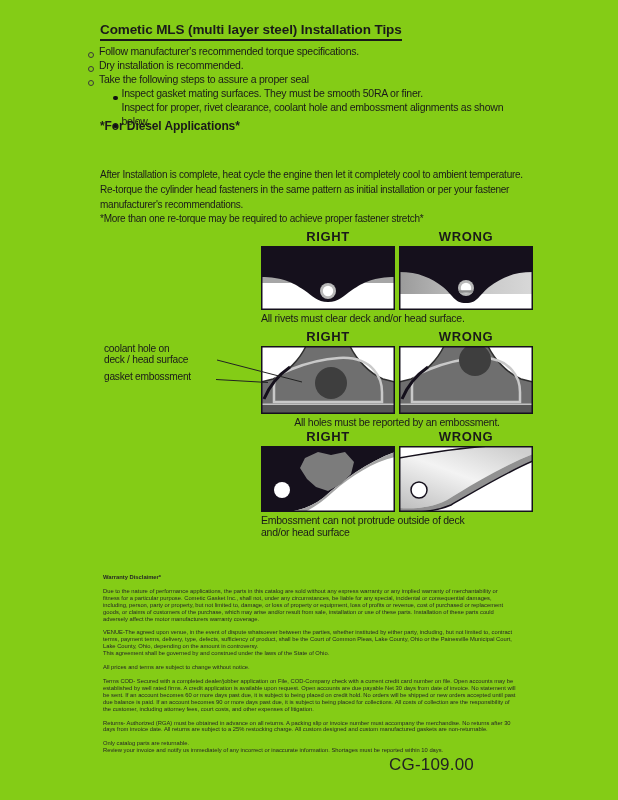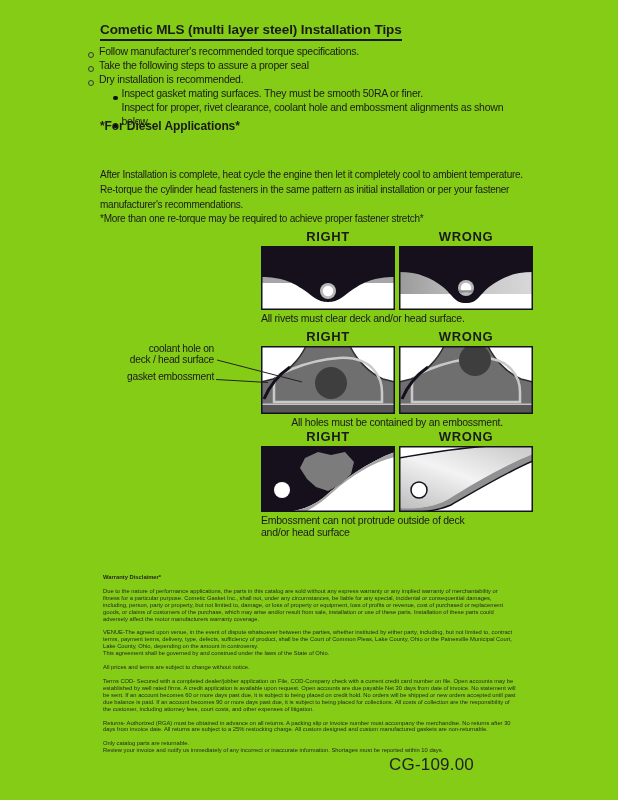--- a/index.html
+++ b/index.html
@@ -14,21 +14,21 @@
   .m-o{flex:0 0 auto;width:4px;height:4px;border:1px solid #3a3a3a;border-radius:50%;margin:4px 5px 0 0;}
   .m-f{flex:0 0 auto;width:4.5px;height:4.5px;background:#111;border-radius:50%;margin:4px 4px 0 0;}
   .h2{left:100px;top:119px;font-size:12px;font-weight:bold;letter-spacing:-0.1px;}
   .para{left:100px;width:436px;font-size:10px;line-height:15px;letter-spacing:-0.25px;white-space:pre-line;}
   .figrow{width:272px;left:234px;padding-left:27px;}
   .lblrow{display:flex;gap:4px;margin-bottom:2px;}
   .lbl{width:134px;text-align:center;font-size:13px;font-weight:bold;letter-spacing:0.6px;line-height:14px;}
   .boxrow{display:flex;gap:4px;}
   .cap{margin-top:3px;font-size:10.5px;font-weight:normal;letter-spacing:-0.25px;line-height:11.5px;white-space:pre-line;}
   .cap.center{text-align:center;width:272px;}
-  .callouts{left:104px;top:343px;width:110px;text-align:right;font-size:10.2px;line-height:11px;letter-spacing:-0.25px;}
+  .callouts{left:104px;top:343px;width:110px;font-size:10.2px;line-height:11px;letter-spacing:-0.25px;}
   .callouts .co2{margin-top:6px;}
   .warranty{left:103px;top:574px;width:413px;font-size:5.8px;line-height:6.9px;color:#262626;letter-spacing:0;}
   .warranty .whead{font-weight:bold;margin:0 0 7px 0;}
   .warranty p{margin:0 0 7px 0;white-space:pre-line;}
   .pagenum{left:389px;top:755px;font-size:17px;letter-spacing:0.2px;color:#222;}
   svg{display:block;}
 </style>
 </head>
 <body>
 
@@ -36,25 +36,25 @@
 
   <div class="abs title">Cometic MLS (multi layer steel) Installation Tips</div>
 
   <div class="abs tips">
     <div class="tip">
         <span class="m-o"></span>
         <span>Follow manufacturer's recommended torque specifications.</span>
       </div>
     <div class="tip">
         <span class="m-o"></span>
-        <span>Take the following steps to assure a proper seal</span>
+        <span>Dry installation is recommended.</span>
       </div>
     <div class="tip">
         <span class="m-o"></span>
-        <span>Dry installation is recommended.</span>
+        <span>Take the following steps to assure a proper seal</span>
       </div>
     <div class="tip sub">
         <span class="m-f"></span>
         <span>Inspect gasket mating surfaces.  They must be smooth 50RA or finer.</span>
       </div>
     <div class="tip sub">
         <span class="m-f"></span>
         <span>Inspect for proper, rivet clearance, coolant hole and embossment alignments as shown below.</span>
       </div>
   </div>
@@ -120,21 +120,21 @@
         <path d="M0,0 H45 C39,13 26,27 12,33 L0,36 Z" fill="#ffffff" stroke="#2e2e2e" stroke-width="1.5"></path>
         <path d="M134,0 H89 C95,13 108,27 122,33 L134,36 Z" fill="#ffffff" stroke="#2e2e2e" stroke-width="1.5"></path>
         <path d="M13,56 V40 C13,31 20,27 31,23 C46,17 63,13 78,12 C94,11 106,16 113,24 C119,31 121,38 121,46 V56 Z" fill="none" stroke="#c9c9c9" stroke-width="2.5"></path>
         <path d="M3,53 C8,41 16,30 29,21" fill="none" stroke="#15101c" stroke-width="3"></path>
         <circle cx="76" cy="14" r="16" fill="#3e3e3e"></circle>
         <rect x="0" y="57.5" width="134" height="1.5" fill="#c2c2c2"></rect>
         <rect x="0" y="59" width="134" height="9" fill="#575757"></rect>
         <rect x="0.75" y="0.75" width="132.5" height="66.5" fill="none" stroke="#15101c" stroke-width="1.5"></rect>
       </svg>
     </div>
-    <div class="cap center">All holes must be contained by an embossment.</div>
+    <div class="cap center">All holes must be reported by an embossment.</div>
   </div>
 
   <div class="abs callouts">
     <div>
       <div>coolant hole on</div>
       <div>deck / head surface</div>
     </div>
     <div class="co2">gasket embossment</div>
   </div>
   <svg class="abs" style="left:216px;top:355px;pointer-events:none" width="92" height="34" viewBox="0 0 92 34">

